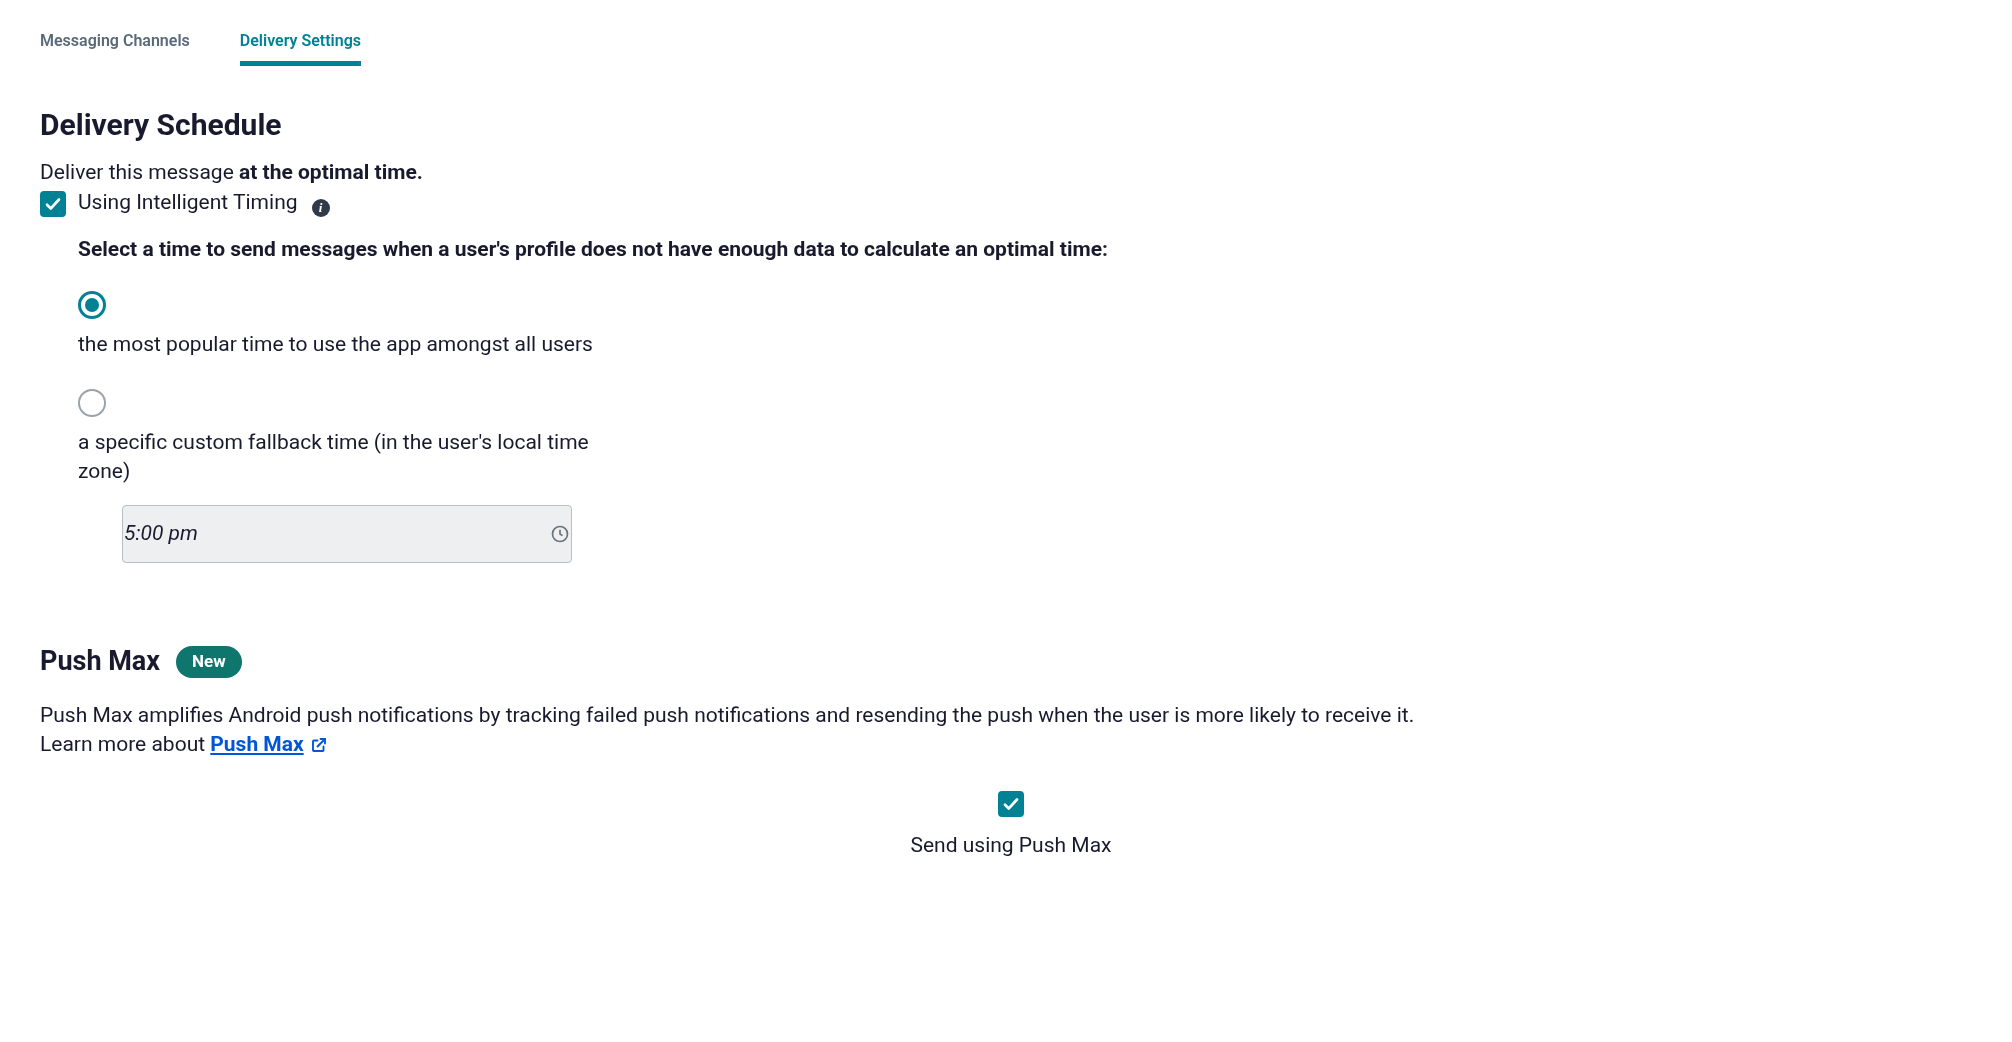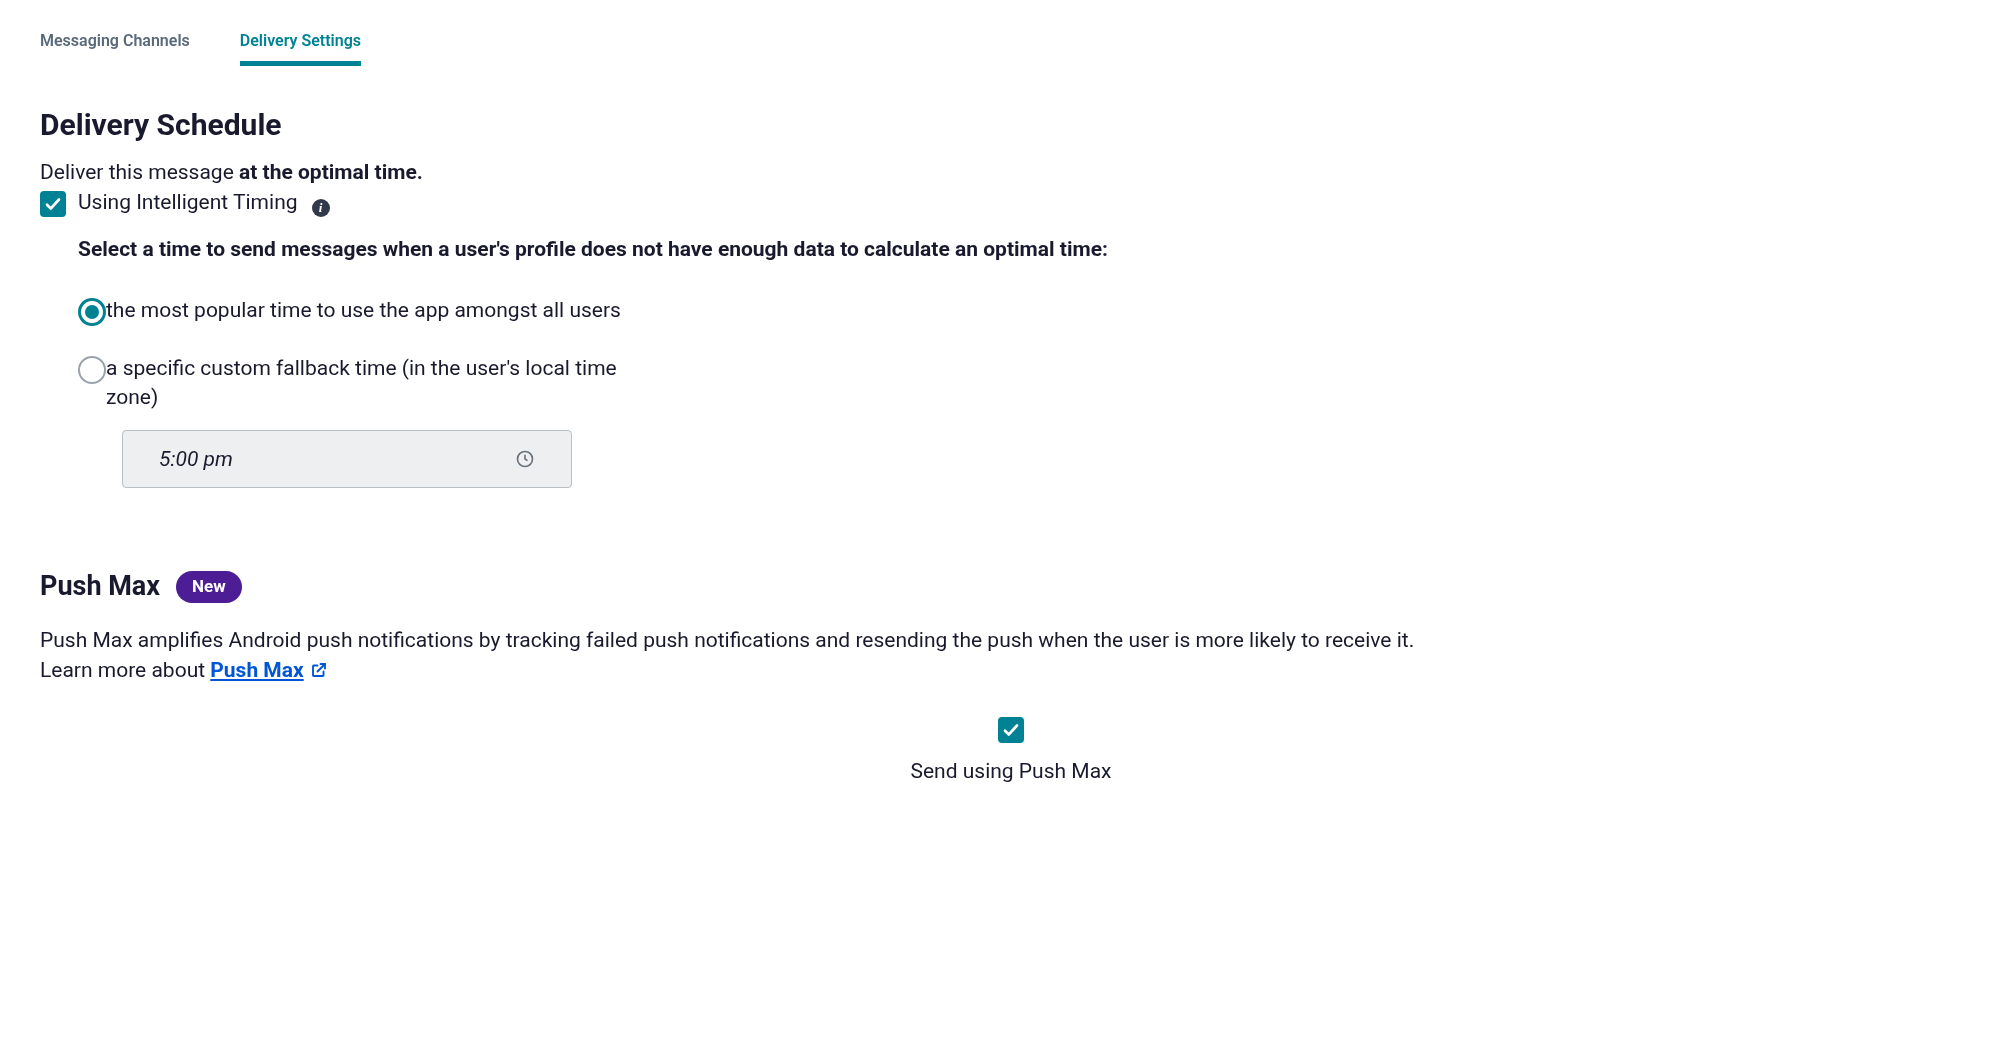--- a/index.html
+++ b/index.html
@@ -84,27 +84,28 @@
     cursor: pointer;
   }
   .indent-block {
     margin-left: 38px;
     max-width: 1080px;
   }
   .prompt {
     font-size: 21px;
     font-weight: 700;
     color: #1a1a2e;
-    margin-bottom: 31px;
+    margin-bottom: 24px;
   }
   .radio-row {
     display: flex;
     align-items: flex-start;
-    gap: 0;
+    gap: 11px;
     margin-bottom: 28px;
+    flex-direction: column;
   }
   .radio {
     width: 28px;
     height: 28px;
     border-radius: 50%;
     border: 2px solid #9aa3ab;
     cursor: pointer;
     flex-shrink: 0;
     position: relative;
     margin-top: 2px;
@@ -130,21 +131,21 @@
   .time-input-wrap {
     margin-left: 44px;
     margin-top: 4px;
   }
   .time-input {
     display: flex;
     align-items: center;
     justify-content: space-between;
     width: 450px;
     height: 58px;
-    padding: 0 36px;
+    padding: 0 1px;
     border: 1px solid #b8bfc5;
     border-radius: 4px;
     background: #edeff1;
     font-size: 21px;
     font-style: italic;
     color: #1a1a2e;
   }
   .clock-icon {
     width: 20px; height: 20px;
     color: #6a737c;
@@ -157,21 +158,21 @@
     align-items: center;
     gap: 16px;
     margin-bottom: 20px;
   }
   .pushmax-title {
     font-size: 27px;
     font-weight: 700;
     color: #1a1a2e;
   }
   .badge-new {
-    background: #4c1d95;
+    background: #0f766e;
     color: #fff;
     font-size: 17px;
     font-weight: 700;
     padding: 4px 16px;
     border-radius: 999px;
   }
   .pushmax-desc {
     font-size: 21px;
     color: #1a1a2e;
     max-width: 1400px;

